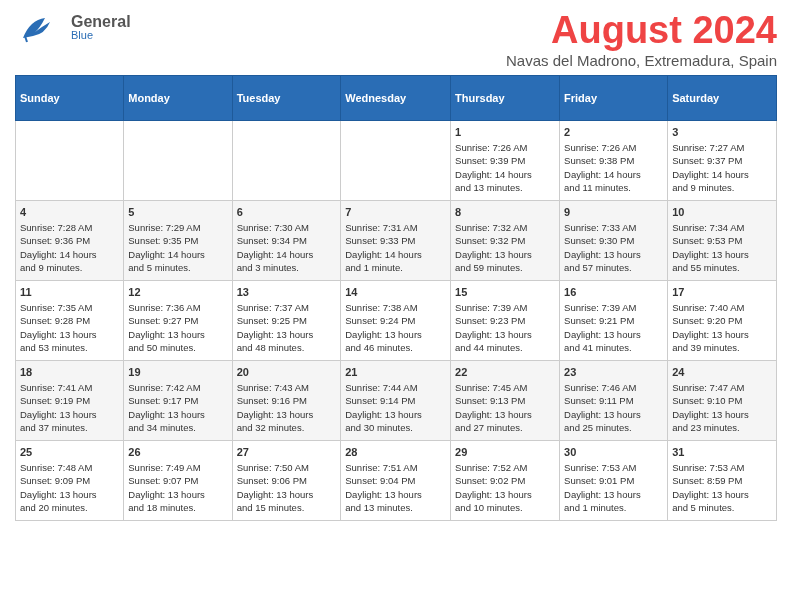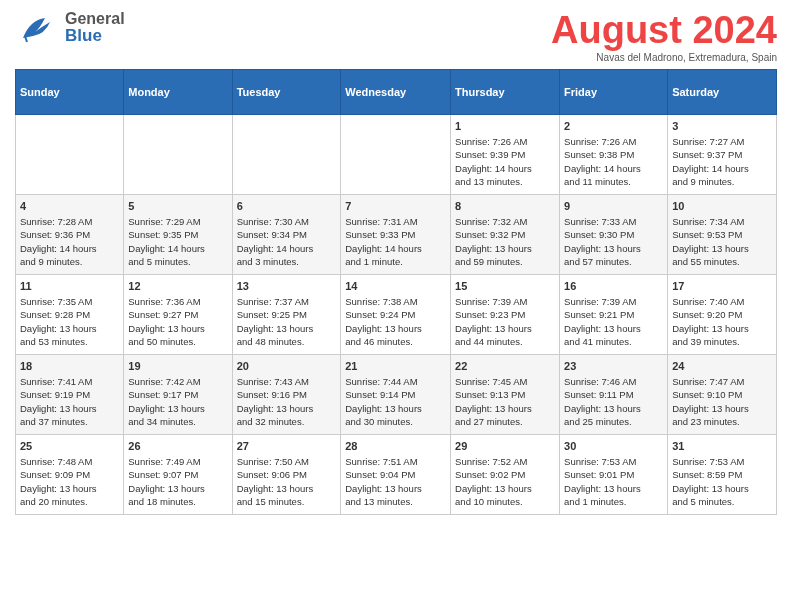--- a/index.html
+++ b/index.html
@@ -19,21 +19,21 @@
     .title-section {
       text-align: right;
     }
     .calendar-title {
       font-size: 38px;
       font-weight: bold;
       color: #ef4444;
       line-height: 1.1;
     }
     .calendar-subtitle {
-      font-size: 10px;
+      font-size: 15px;
       color: #555;
     }
     table {
       width: 100%;
       border-collapse: collapse;
       font-size: 10px;
     }
     thead th {
       background-color: #2a6db5;
       color: #fff;
@@ -64,39 +64,39 @@
     }
     tbody tr:nth-child(even) td {
       background: #f5f5f5;
     }
     tbody tr:nth-child(odd) td {
       background: #ffffff;
     }
     .logo-container {
       display: flex;
       align-items: center;
-      gap: 10px;
+      gap: 16px;
     }
     .logo-icon {
       width: 40px;
       height: 35px;
     }
     .logo-wordmark {
       display: flex;
       flex-direction: column;
       line-height: 1;
     }
     .logo-general {
       font-size: 16px;
       font-weight: bold;
       color: #555;
     }
     .logo-blue {
-      font-size: 17px;
-      font-weight: bold;
+      font-size: 11px;
+      font-weight: normal;
       color: #2a6db5;
     }
   </style>
 </head>
 <body>
 
 <div class="header-section">
   <div class="logo-container">
     <svg class="logo-icon" viewBox="0 0 40 35" xmlns="http://www.w3.org/2000/svg">
       <path d="M8 28 Q15 10 30 8 Q25 18 20 22 Q28 16 35 12 Q30 24 18 26 Z" fill="#2a6db5"></path>

